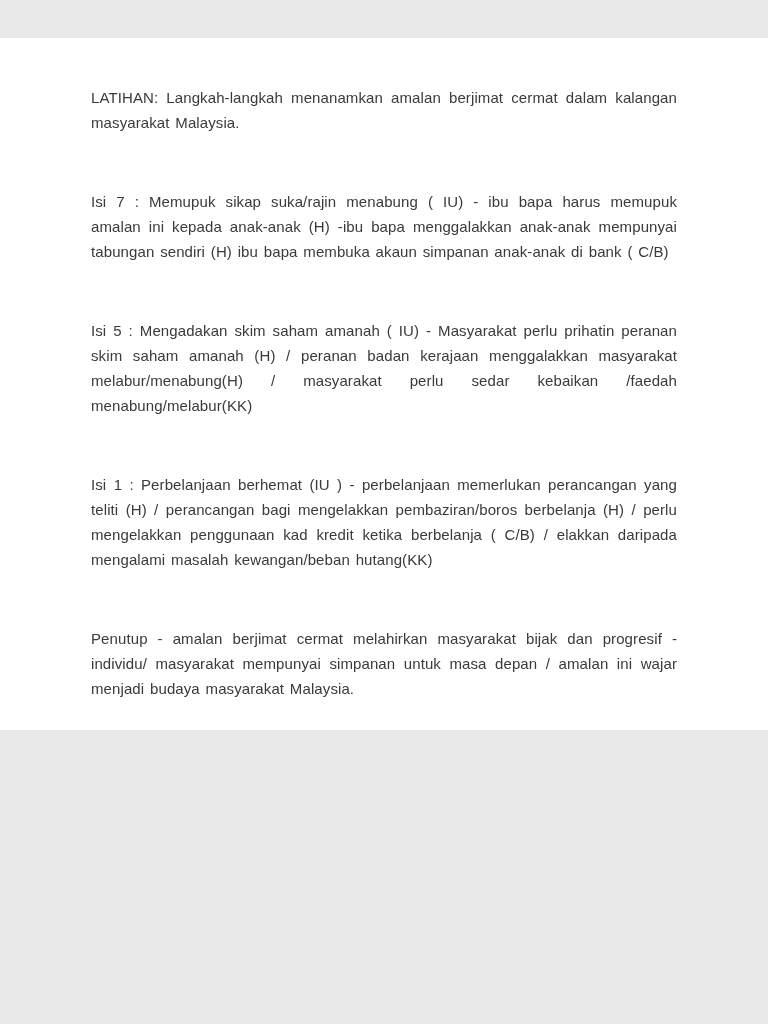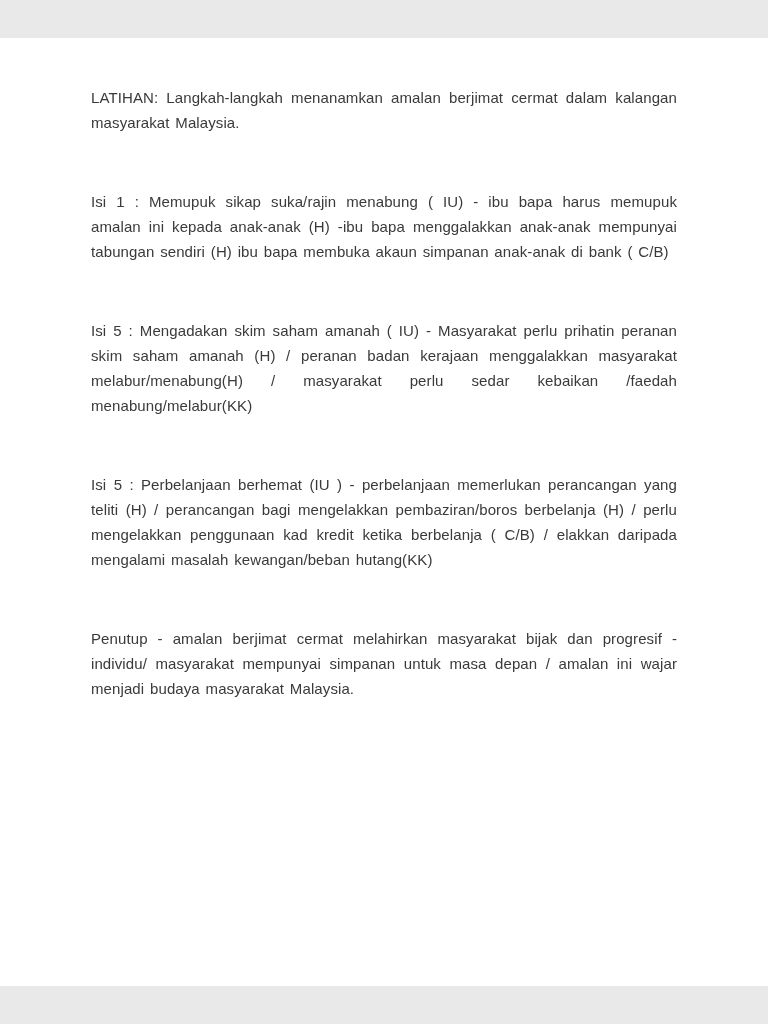--- a/index.html
+++ b/index.html
@@ -14,21 +14,21 @@
     height: 1024px;
     margin: 0 auto;
     background: #e9e9e9;
     overflow: hidden;
   }
   .page {
     position: absolute;
     top: 38px;
     left: 0;
     width: 768px;
-    height: 948px;
+    height: 692px;
     background: #ffffff;
     box-sizing: border-box;
     padding: 47px 91px 40px 91px;
   }
   .para {
     margin: 0 0 54px 0;
     font-size: 15px;
     line-height: 25px;
     color: #3a3a3a;
     text-align: justify;
@@ -39,18 +39,18 @@
   .para:last-child {
     margin-bottom: 16px;
   }
 </style>
 </head>
 <body>
 
 <div class="canvas">
   <div class="page">
     <p class="para">LATIHAN: Langkah-langkah  menanamkan amalan berjimat cermat dalam kalangan masyarakat Malaysia.</p>
-    <p class="para">Isi 1   :   Memupuk sikap suka/rajin menabung ( IU) - ibu bapa harus memupuk amalan ini kepada anak-anak (H) -ibu bapa menggalakkan anak-anak mempunyai tabungan sendiri (H) ibu bapa membuka akaun simpanan anak-anak di bank ( C/B)</p>
+    <p class="para">Isi 7   :   Memupuk sikap suka/rajin menabung ( IU) - ibu bapa harus memupuk amalan ini kepada anak-anak (H) -ibu bapa menggalakkan anak-anak mempunyai tabungan sendiri (H) ibu bapa membuka akaun simpanan anak-anak di bank ( C/B)</p>
     <p class="para">Isi 5  :  Mengadakan skim saham amanah  ( IU) - Masyarakat perlu prihatin  peranan skim saham amanah (H) / peranan   badan kerajaan menggalakkan masyarakat melabur/menabung(H)   /   masyarakat   perlu   sedar   kebaikan   /faedah menabung/melabur(KK)</p>
-    <p class="para">Isi 5   :    Perbelanjaan berhemat   (IU ) - perbelanjaan memerlukan perancangan yang teliti (H) / perancangan bagi mengelakkan pembaziran/boros berbelanja  (H) / perlu  mengelakkan  penggunaan  kad  kredit  ketika  berbelanja     ( C/B) / elakkan daripada mengalami masalah kewangan/beban hutang(KK)</p>
+    <p class="para">Isi 1   :    Perbelanjaan berhemat   (IU ) - perbelanjaan memerlukan perancangan yang teliti (H) / perancangan bagi mengelakkan pembaziran/boros berbelanja  (H) / perlu  mengelakkan  penggunaan  kad  kredit  ketika  berbelanja     ( C/B) / elakkan daripada mengalami masalah kewangan/beban hutang(KK)</p>
     <p class="para">Penutup - amalan berjimat cermat melahirkan masyarakat bijak dan progresif - individu/ masyarakat mempunyai simpanan  untuk masa depan / amalan ini wajar menjadi budaya masyarakat Malaysia.</p>
   </div>
 </div>
 
 </body></html>

